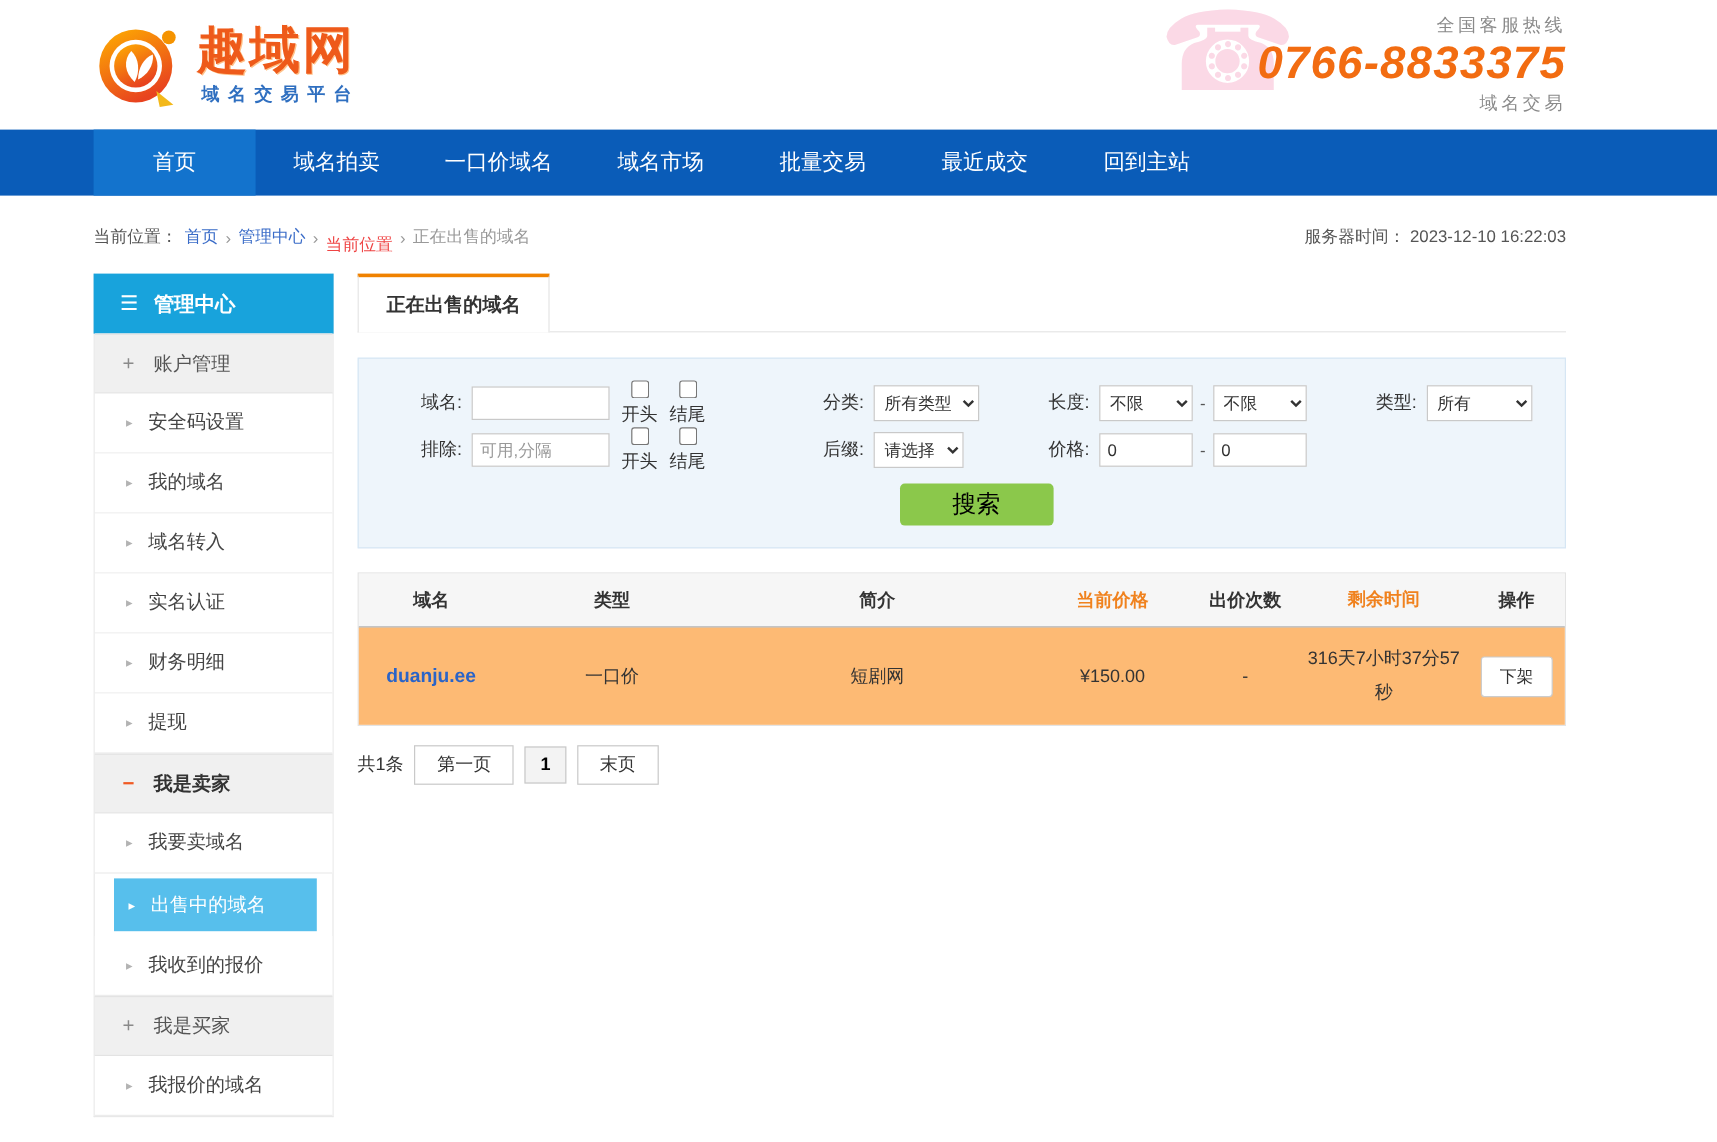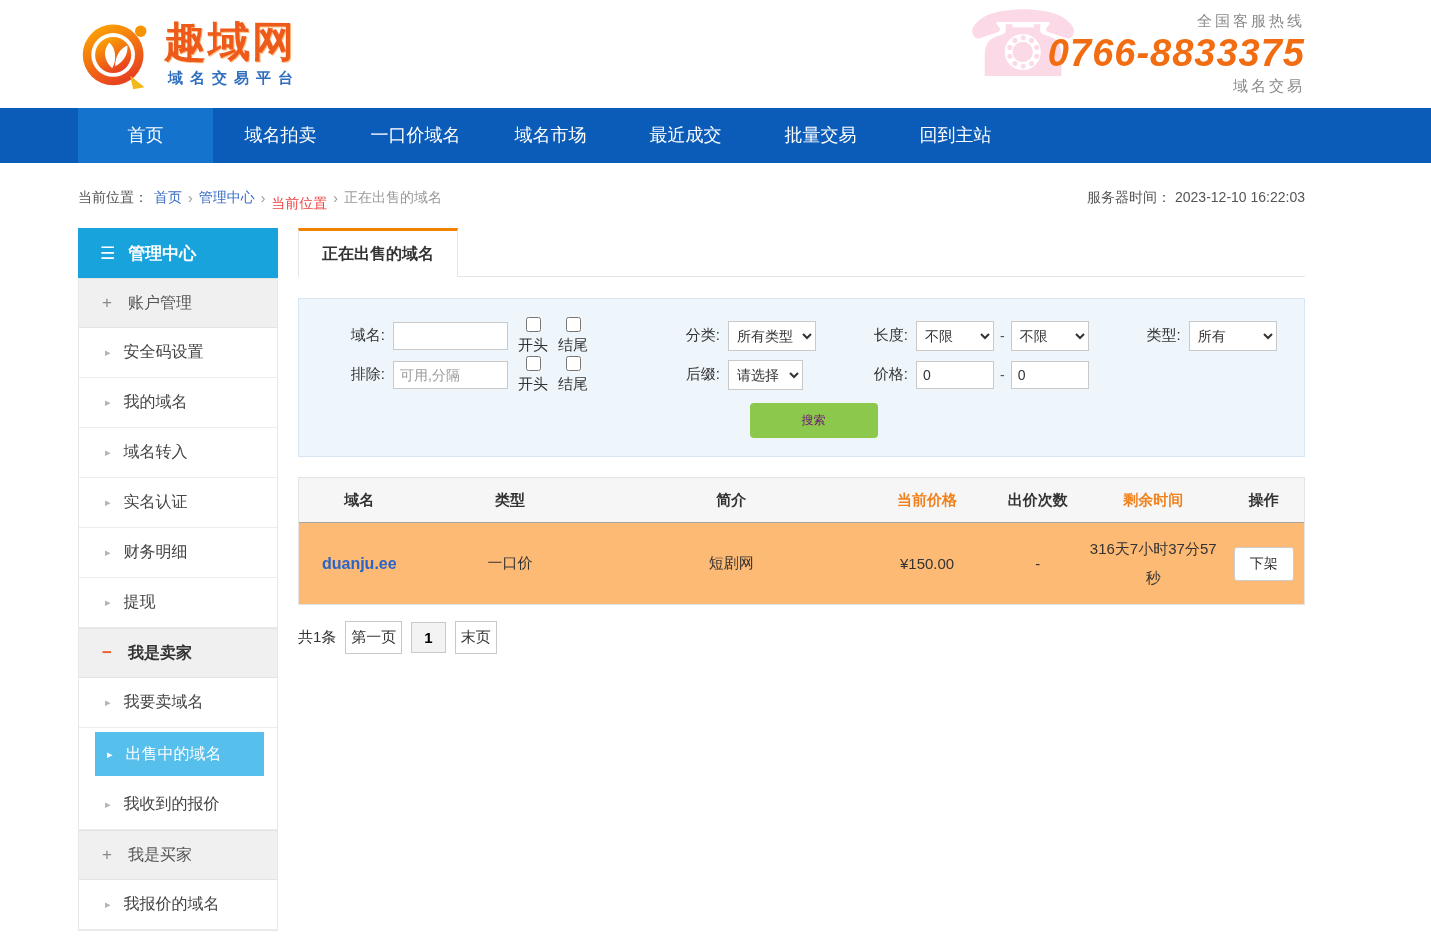--- a/index.html
+++ b/index.html
@@ -74,37 +74,37 @@
   .f-label { width:62px; text-align:right; margin-right:8px; font-size:15px; color:#333; white-space:nowrap; }
   .f-input { width:115px; height:28px; border:1px solid #c9c9c9; padding:0 6px; font-size:14px; background:#fff; color:#333; }
   .f-input::placeholder { color:#999; }
   .f-checks { display:flex; align-items:center; margin-left:10px; width:128px; font-size:15px; color:#333; }
   .f-checks label { display:flex; align-items:center; margin-right:10px; cursor:pointer; gap:4px;flex-direction:column; }
   .f-checks input { width:15px; height:15px; }
   .f-select { height:30px; border:1px solid #c9c9c9; background:#fff; font-size:14px; color:#333; padding:0 4px; }
   .ml12 { margin-left:12px; } .ml30 { margin-left:30px; }
   .dash { margin:0 6px; color:#555; }
   .btn-row { display:flex; justify-content:center; margin-top:14px; }
-  .search-btn { width:128px; height:35px; background:#8bc84b; color:#701a75; font-size:12px; border:none;
+  .search-btn { width:128px; height:35px; background:#8bc84b; color:#000000; font-size:20px; border:none;
                 border-radius:4px; cursor:pointer; }
 
   
   .dom-table { margin-top:20px; border:1px solid #e3e3e3; }
   .t-head { display:flex; background:#f6f6f6; height:45px; align-items:center; font-weight:bold; font-size:15px;
             border-bottom:1px solid #a3a3a3; }
   .t-row { display:flex; align-items:center; min-height:81px; background:#fdba74; font-size:15px; }
   .tc { text-align:center; padding:0 6px; }
   .c1{width:12%;} .c2{width:18%;} .c3{width:26%;} .c4{width:13%;} .c5{width:9%;} .c6{width:14%; line-height:1.9;} .c7{width:8%;}
   .th-accent { color:#f0821e; }
   .domain-link { color:#2a64c8; font-weight:bold; font-size:16px; text-decoration:none; cursor:pointer; }
   .off-btn { padding:7px 15px; border:1px solid #ccc; border-radius:3px; background:#fff; font-size:14px; color:#333; cursor:pointer; }
 
   
   .pagination { display:flex; align-items:center; gap:9px; margin-top:16px; font-size:15px; color:#333; }
-  .pg-btn { border:1px solid #c9c9c9; padding:6px 5px; background:#fff; color:#333; cursor:pointer; font-size:15px; }
+  .pg-btn { border:1px solid #c9c9c9; padding:6px 18px; background:#fff; color:#333; cursor:pointer; font-size:15px; }
   .pg-current { border:1px solid #c9c9c9; padding:6px 12px; background:#f3f3f3; font-weight:bold; cursor:pointer; font-size:15px; }
 </style>
 </head>
 <body>
 
 <div class="container">
   <div class="top-header">
     <div class="logo">
       <svg class="logo-mark" viewBox="0 0 80 80">
         <defs>
@@ -136,22 +136,22 @@
     </div>
   </div>
 </div>
 
 <div class="nav-wrap">
   <div class="nav">
     <div class="nav-item active">首页</div>
     <div class="nav-item">域名拍卖</div>
     <div class="nav-item">一口价域名</div>
     <div class="nav-item">域名市场</div>
+    <div class="nav-item">批量交易</div>
     <div class="nav-item">最近成交</div>
-    <div class="nav-item">批量交易</div>
     <div class="nav-item">回到主站</div>
   </div>
 </div>
 
 <div class="container">
 
   <div class="crumb-row">
     <div class="crumb-left">
       <span>当前位置：</span>
       <a class="crumb-link">首页</a>

